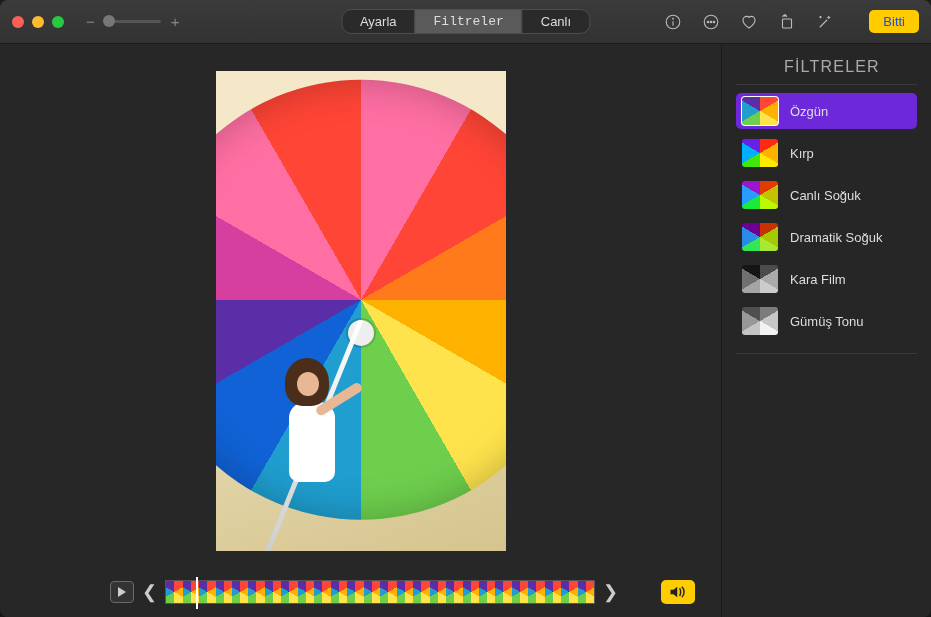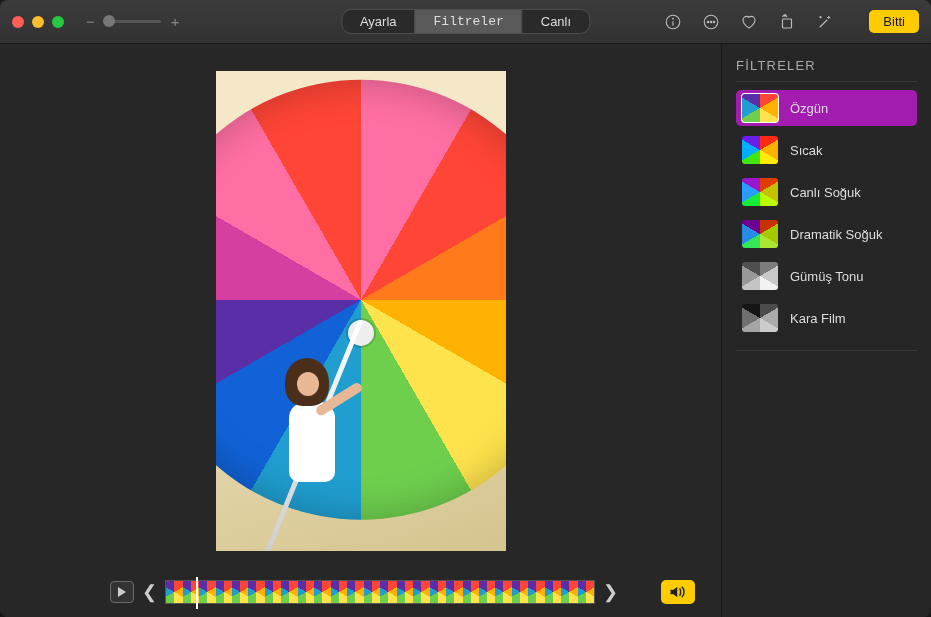--- a/index.html
+++ b/index.html
@@ -19,21 +19,21 @@
 .zoom-sign { font-size:15px; line-height:1; color:#888; }
 
 .seg-control { display:flex; position:absolute; left:50%; transform:translateX(-50%); background:#2a2a2a; border:1px solid #4e4e4e; border-radius:10px; overflow:hidden; }
 .seg-item { padding:4px 18px; font-size:13px; color:#ddd; cursor:pointer; }
 .seg-item + .seg-item { border-left:1px solid #4e4e4e; }
 .seg-item.active { background:#5a5a5a;font-family:Liberation Mono, monospace; }
 
 .right-tools { margin-left:auto; display:flex; align-items:center; gap:18px; }
 .tool-icon { width:20px; height:20px; display:flex; align-items:center; justify-content:center; color:#bbb; cursor:pointer; }
 .tool-icon svg { width:18px; height:18px; stroke:#bbb; fill:none; stroke-width:1.5; }
-.done-btn { background:#ffcc00; color:#0f172a; font-size:13px; font-weight:500; padding:4px 14px; border-radius:5px; cursor:pointer;margin-left:16px; }
+.done-btn { background:#ffcc00; color:#1d4ed8; font-size:13px; font-weight:500; padding:4px 14px; border-radius:5px; cursor:pointer;margin-left:16px; }
 
 
 .content { flex:1; display:flex; }
 .canvas-area { flex:1; display:flex; flex-direction:column; background:#272727; }
 .preview-wrap { flex:1; display:flex; align-items:center; justify-content:center; padding:18px; }
 .preview { width:290px; height:480px; position:relative; background:#f4e8c8; overflow:hidden; }
 
 
 .sand { position:absolute; left:0; right:0; bottom:0; height:40%; background:linear-gradient(160deg,#e8dcb4,#d5c48e); }
 .pole { position:absolute; left:50%; top:52%; width:5px; height:260px; background:linear-gradient(#fff,#ccc); transform:translateX(-50%) rotate(22deg); transform-origin:top center; border-radius:3px; }
@@ -65,25 +65,25 @@
 .play-btn svg { width:10px; height:10px; fill:#ccc; }
 .trim-handle { font-size:18px; color:#ccc; padding:0 2px; cursor:ew-resize; user-select:none; }
 .filmstrip { flex:0 0 auto; width:430px; height:24px; display:flex; border:1px solid #555; position:relative; }
 .frame { flex:1; background:conic-gradient(#ff4536 0 60deg,#ffb100 60deg 120deg,#ffe34d 120deg 180deg,#6ecf4d 180deg 240deg,#1f9ecf 240deg 300deg,#5a2ea6 300deg 360deg); background-size:180% 180%; background-position:center; }
 .playhead { position:absolute; left:30px; top:-4px; width:2px; height:32px; background:#fff; }
 .sound-btn { margin-left:auto; margin-right:12px; width:34px; height:24px; border-radius:5px; background:#ffcc00; display:flex; align-items:center; justify-content:center; cursor:pointer; }
 .sound-btn svg { width:18px; height:14px; fill:#222; }
 
 
 .sidebar { width:210px; background:#262626; border-left:1px solid #1a1a1a; padding:14px 14px 14px 14px; overflow:auto; }
-.side-title { font-size:13px; letter-spacing:1.2px; color:#aaa; margin-bottom:8px; }
+.side-title { font-size:16px; letter-spacing:1.2px; color:#aaa; margin-bottom:8px;margin-left:48px; }
 .side-sep { height:1px; background:#3a3a3a; margin:4px 0 8px; }
 .filter-list { display:flex; flex-direction:column; gap:6px; }
 .filter-item { display:flex; align-items:center; gap:12px; padding:4px 6px; border-radius:5px; cursor:pointer; font-size:13px; color:#ddd; }
-.filter-item.selected { background:#a21caf; }
+.filter-item.selected { background:#6d28d9; }
 .thumb { width:36px; height:28px; border-radius:3px; position:relative; overflow:hidden; }
 .thumb.selected { outline:2px solid #fff; outline-offset:-1px; }
 .thumb-inner { position:absolute; inset:-8px; border-radius:50%; background:conic-gradient(#ff4536 0 60deg,#ffb100 60deg 120deg,#ffe34d 120deg 180deg,#6ecf4d 180deg 240deg,#1f9ecf 240deg 300deg,#5a2ea6 300deg 360deg); }
 .thumb.vivid .thumb-inner { filter:saturate(1.6) contrast(1.05); }
 .thumb.vwarm .thumb-inner { filter:saturate(1.6) sepia(0.25) hue-rotate(-10deg); }
 .thumb.vcool .thumb-inner { filter:saturate(1.6) hue-rotate(18deg); }
 .thumb.dram  .thumb-inner { filter:contrast(1.5) saturate(1.1) brightness(0.92); }
 .thumb.dwarm .thumb-inner { filter:contrast(1.5) sepia(0.3) brightness(0.92); }
 .thumb.dcool .thumb-inner { filter:contrast(1.5) hue-rotate(20deg) brightness(0.9); }
 .thumb.mono  .thumb-inner { filter:grayscale(1) contrast(1.1); }
@@ -225,44 +225,44 @@
         <div class="filter-item selected">
           <div class="thumb selected">
               <div class="thumb-inner"></div>
             </div>
           <span>Özgün</span>
         </div>
         <div class="filter-item">
           <div class="thumb vivid">
               <div class="thumb-inner"></div>
             </div>
-          <span>Sıcak</span>
+          <span>Kırp</span>
         </div>
         <div class="filter-item">
           <div class="thumb vcool">
               <div class="thumb-inner"></div>
             </div>
           <span>Canlı Soğuk</span>
         </div>
         <div class="filter-item">
           <div class="thumb dcool">
               <div class="thumb-inner"></div>
             </div>
           <span>Dramatik Soğuk</span>
         </div>
         <div class="filter-item">
+          <div class="thumb noir">
+              <div class="thumb-inner"></div>
+            </div>
+          <span>Kara Film</span>
+        </div>
+        <div class="filter-item">
           <div class="thumb silv">
               <div class="thumb-inner"></div>
             </div>
           <span>Gümüş Tonu</span>
-        </div>
-        <div class="filter-item">
-          <div class="thumb noir">
-              <div class="thumb-inner"></div>
-            </div>
-          <span>Kara Film</span>
         </div>
 
       </div>
       <div class="side-bottom-sep"></div>
     </div>
   </div>
 </div>
 
 </body></html>

